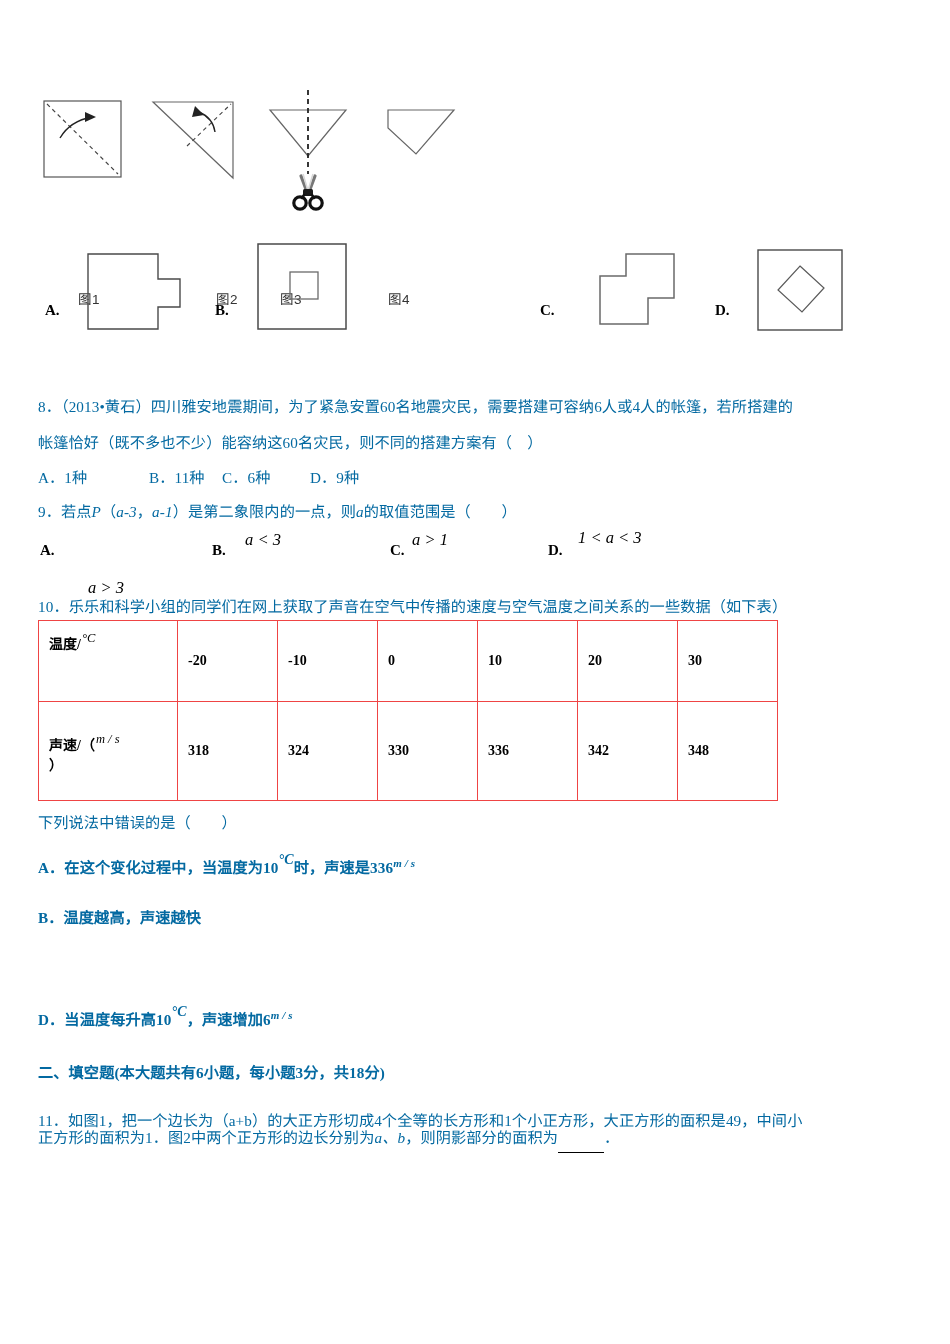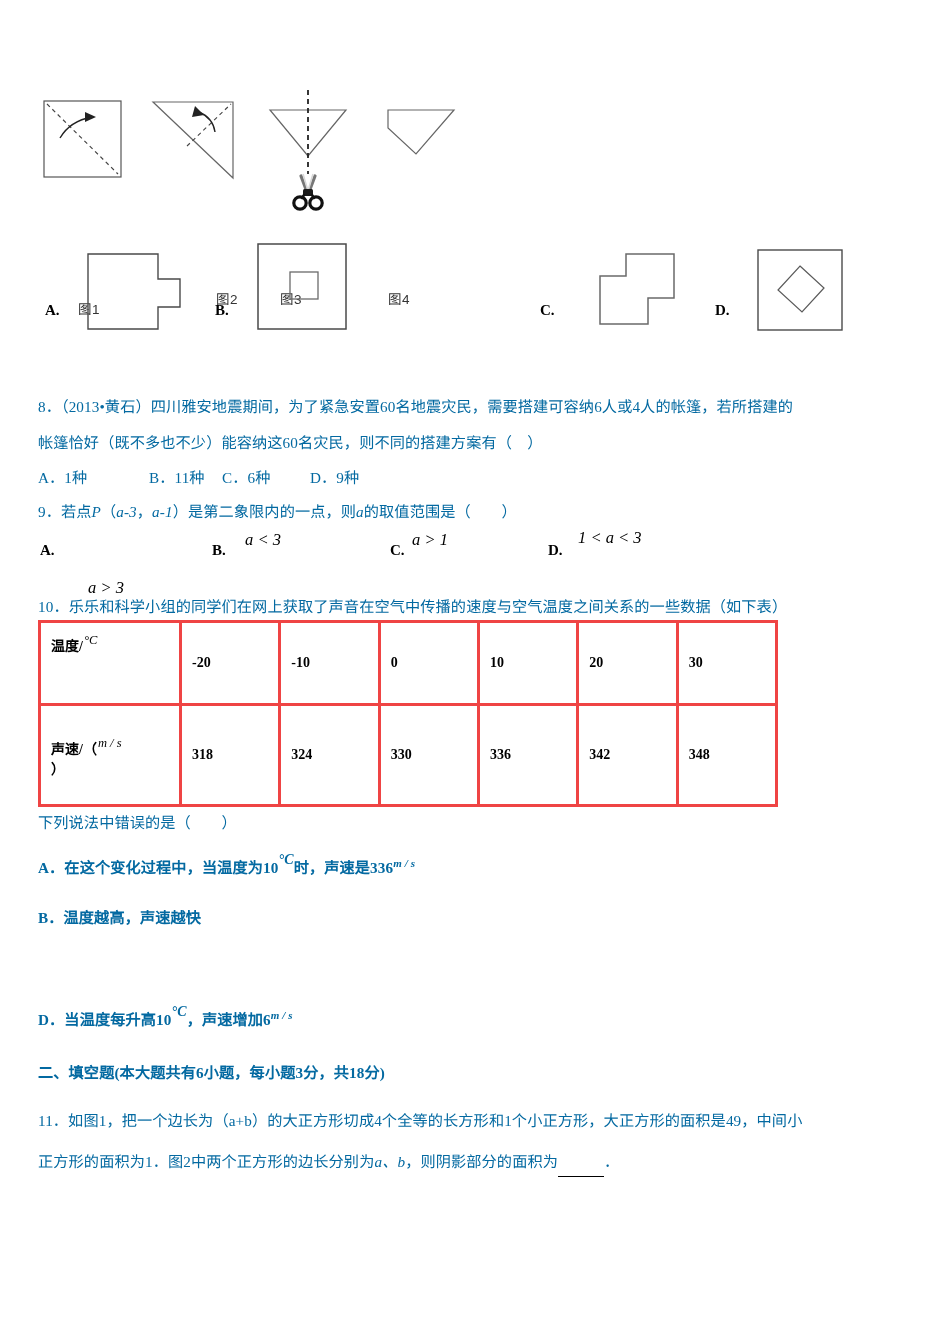--- a/index.html
+++ b/index.html
@@ -95,21 +95,21 @@
   
   .data-table {
     position: absolute;
     left: 38px;
     top: 620px;
     width: 740px;
     border-collapse: collapse;
     table-layout: fixed;
   }
   .data-table td {
-    border: 3px solid #ef4444;
+    border: 1px solid #ef4444;
     font-size: 14px;
     font-weight: bold;
     font-family: "Liberation Serif", "DejaVu Serif", serif;
     padding: 6px 10px;
     vertical-align: middle;
   }
   .data-table tr.row-temp td { height: 62px; }
   .data-table tr.row-speed td { height: 80px; }
   .data-table td.hcell {
     width: 118px;
@@ -173,21 +173,21 @@
         </g>
       </svg>
     </div>
 
     <div class="fig-cell" style="left:340px;">
       <svg class="svgbox" width="85" height="95" viewBox="0 0 85 95">
         <path d="M8,22 L74,22 L36,66 L8,40 Z" fill="none" stroke="#666" stroke-width="1.2"></path>
       </svg>
     </div>
 
-    <div class="fig-label" style="left:38px;margin-top:10px;">图1</div>
+    <div class="fig-label" style="left:38px;">图1</div>
     <div class="fig-label" style="left:140px;padding-left:36px;">图2</div>
     <div class="fig-label" style="left:240px;">图3</div>
     <div class="fig-label" style="left:348px;">图4</div>
   </div>
 
   <div class="opt-shapes">
 
     <div class="opt-letter" style="left:45px; top:62px;">A.</div>
     <div class="shape-holder" style="left:80px; top:4px;">
       <svg width="110" height="90" viewBox="0 0 110 90">
@@ -283,17 +283,17 @@
 
 
   <div class="qtext q-bold" style="left:38px; top:1000px; width:700px;">
     <span>D．当温度每升高</span><span>10</span><span class="deg-c">°C</span><span>，声速增加</span><span>6</span><span class="sup">m / s</span>
   </div>
 
   <div class="qtext q-bold" style="left:38px; top:1058px;">二、填空题(本大题共有6小题，每小题3分，共18分)</div>
 
   <div class="qtext" style="left:38px; top:1088px; width:890px;margin-top:18px;">11．如图1，把一个边长为（a+b）的大正方形切成4个全等的长方形和1个小正方形，大正方形的面积是49，中间小</div>
 
-  <div class="qtext" style="left:38px; top:1123px; width:890px;margin-top:24px;">
+  <div class="qtext" style="left:38px; top:1123px; width:890px;">
     <span>正方形的面积为1．图2中两个正方形的边长分别为</span><span class="ital">a、b</span><span>，则阴影部分的面积为</span><span class="blank-line"></span><span>．</span>
   </div>
 
 </div>
 
 </body></html>

